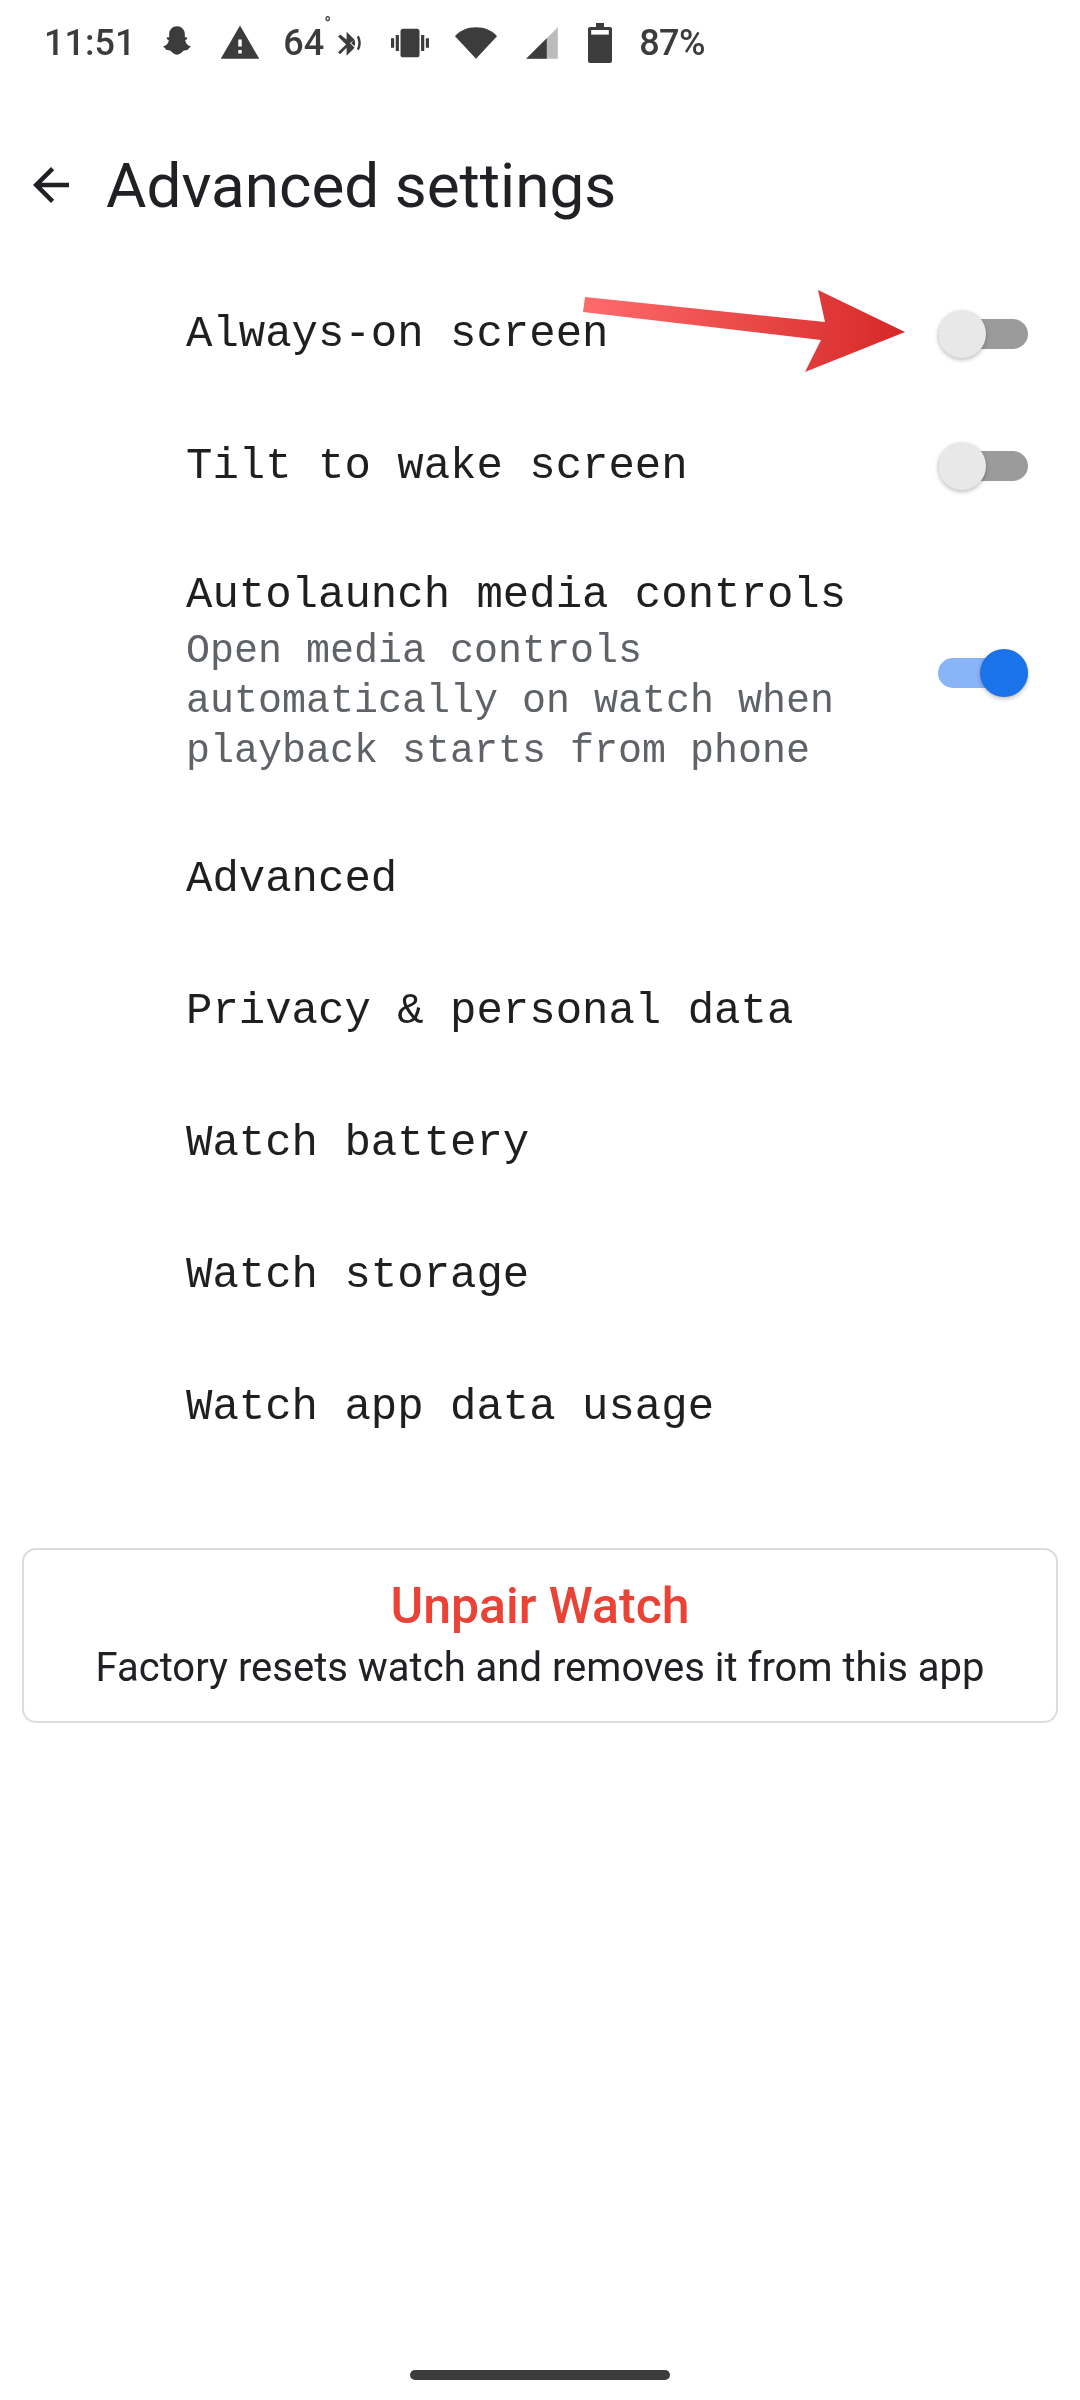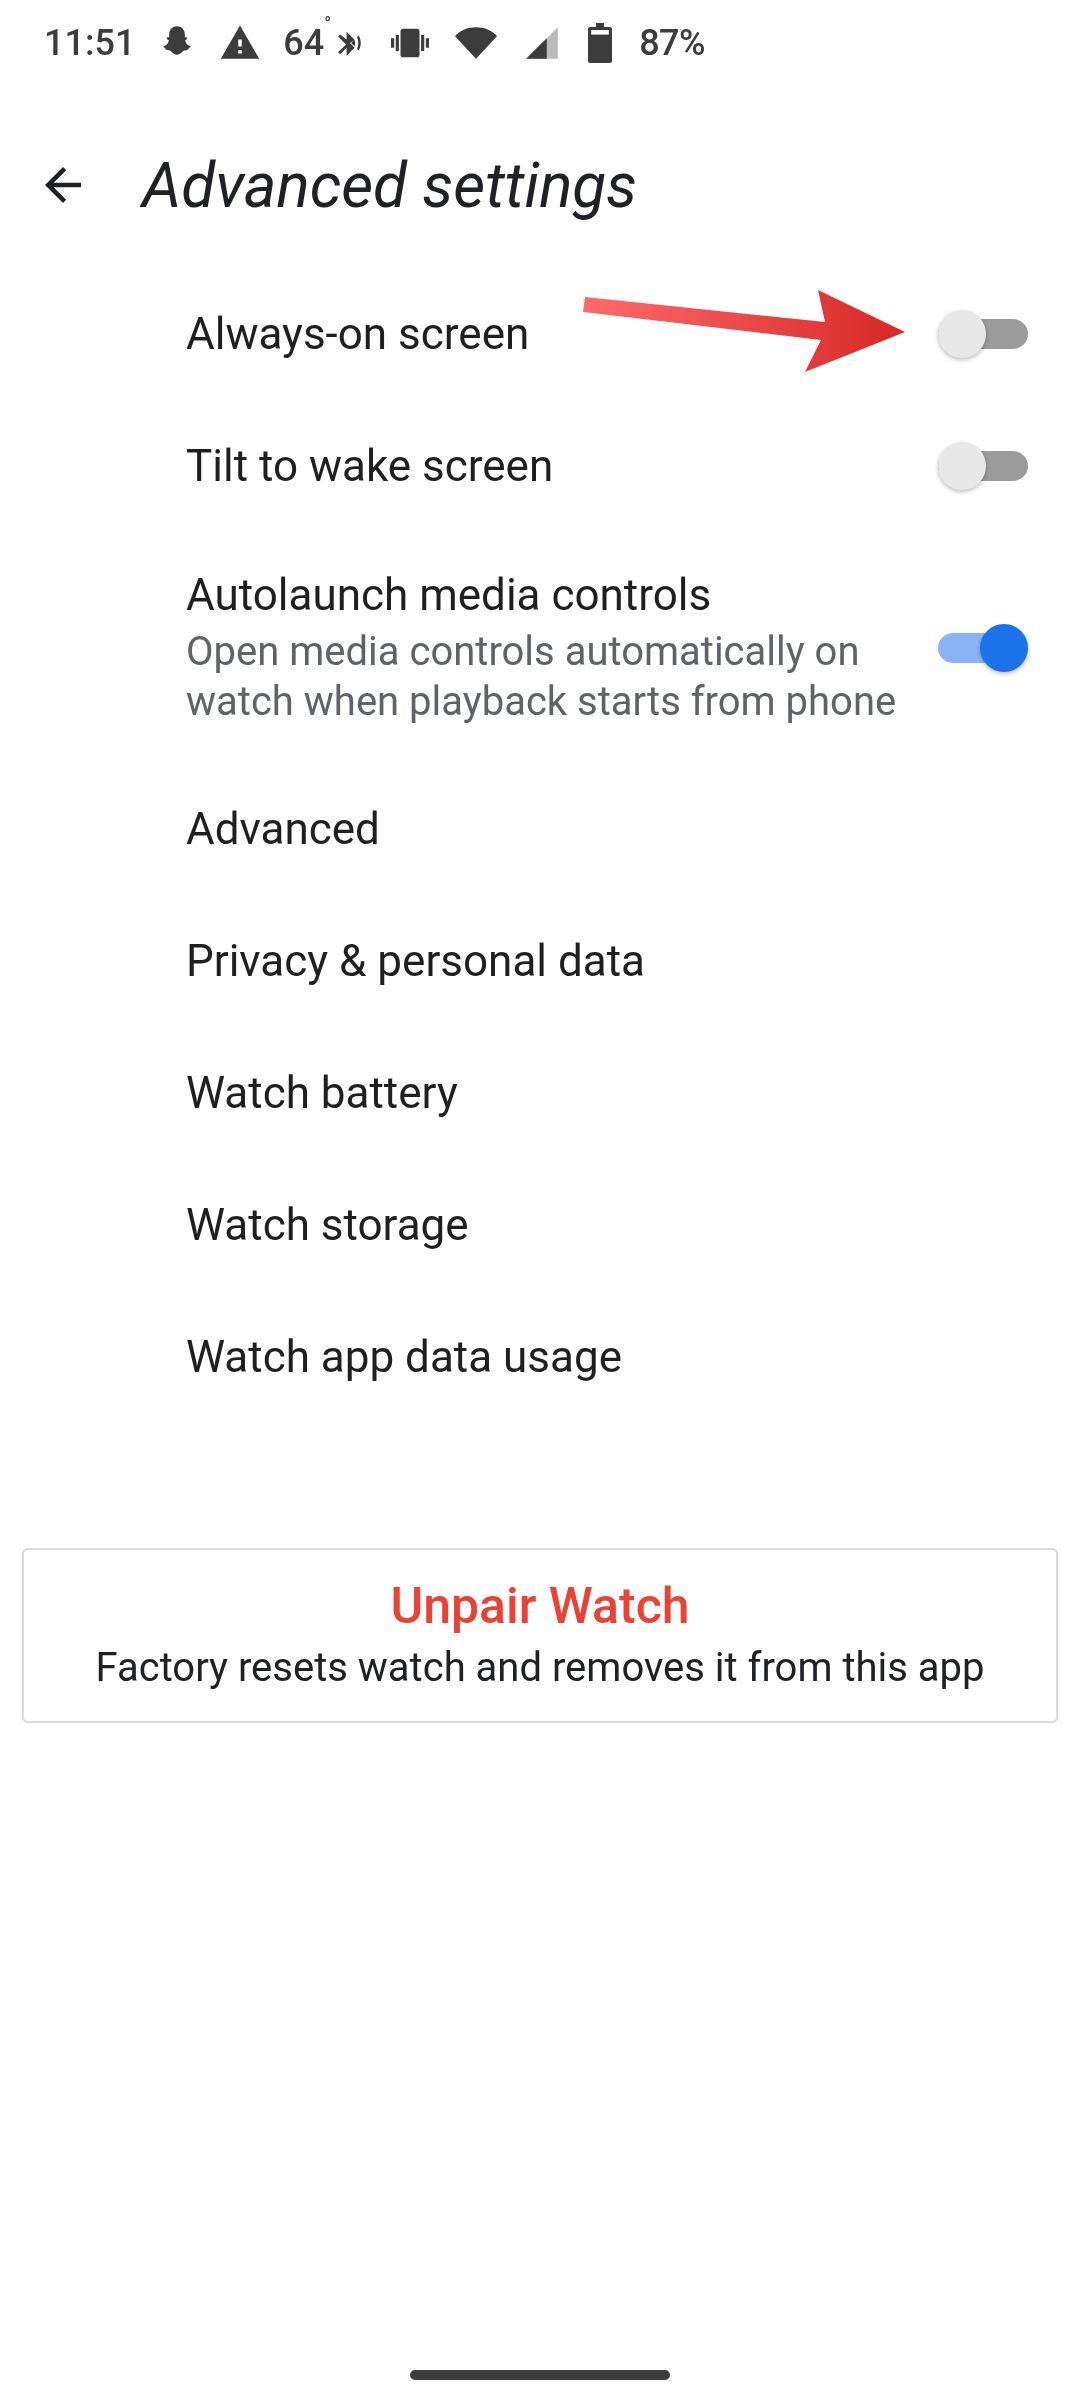--- a/index.html
+++ b/index.html
@@ -32,23 +32,22 @@
   .battery-text { font-size: 36px; letter-spacing: -0.5px; }
 
   
   .app-header {
     position: absolute;
     top: 130px;
     left: 0; right: 0;
     height: 110px;
     display: flex;
     align-items: center;
-    padding: 0 36px;
-    gap: 52px;
-    font-style: italic;
+    padding: 0 24px;
+    gap: 28px;
   }
   .back-btn {
     width: 54px; height: 54px;
     display: inline-flex; align-items: center; justify-content: center;
     background: none; border: none; cursor: pointer;
     color:#202124;
   }
   .page-title {
     font-size: 62px;
     font-weight: 400;
@@ -62,20 +61,21 @@
     left: 0; right: 0;
     padding: 0;
   }
   .setting-row {
     display: flex;
     align-items: center;
     padding: 36px 52px 36px 186px;
     min-height: 132px;
     cursor: pointer;
     position: relative;
+    font-family: Liberation Mono, monospace;
   }
   .setting-row-no-toggle { padding-right: 52px; }
   .row-text { flex: 1 1 auto; padding-right: 30px; }
   .row-title { font-size: 44px; font-weight: 400; color:#1f1f1f; line-height: 1.25; }
   .row-sub { font-size: 40px; color: #5f6368; line-height: 1.25; margin-top: 4px; }
 
   
   .toggle {
     position: relative;
     width: 90px; height: 48px;
@@ -98,21 +98,21 @@
   }
   .toggle.on .toggle-track { background: #8ab4f8; }
   .toggle.on .toggle-thumb { left: 42px; background: #1a73e8; }
 
   
   .unpair-card {
     position: absolute;
     left: 22px; right: 22px;
     top: 1548px;
     border: 2px solid #dadce0;
-    border-radius: 6px;
+    border-radius: 14px;
     padding: 28px 30px 30px 30px;
     text-align: center;
     cursor: pointer;
     background: #fff;
   }
   .unpair-title {
     font-size: 50px;
     font-weight: 500;
     color: #ea4335;
     line-height: 1.15;

